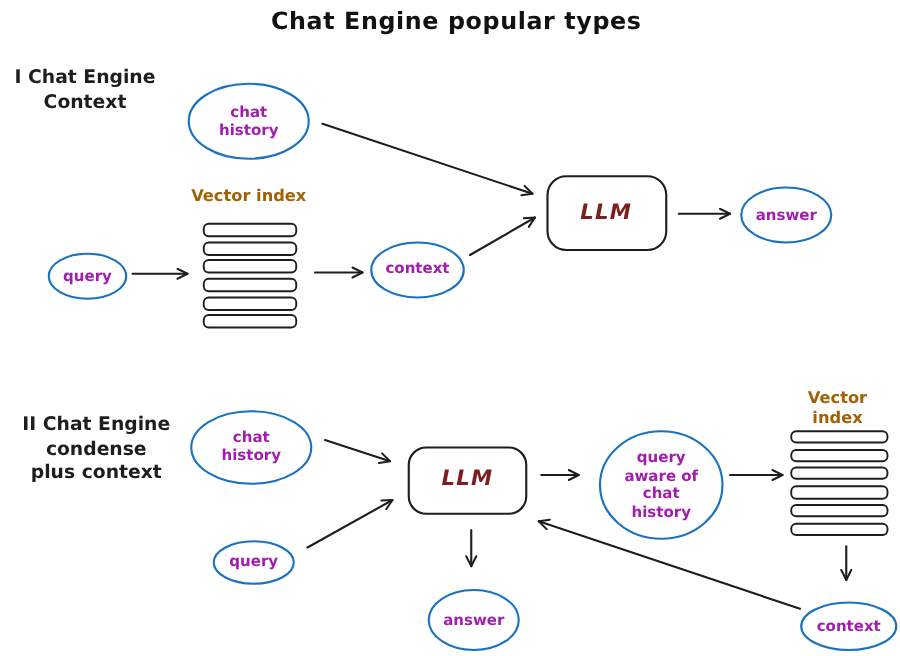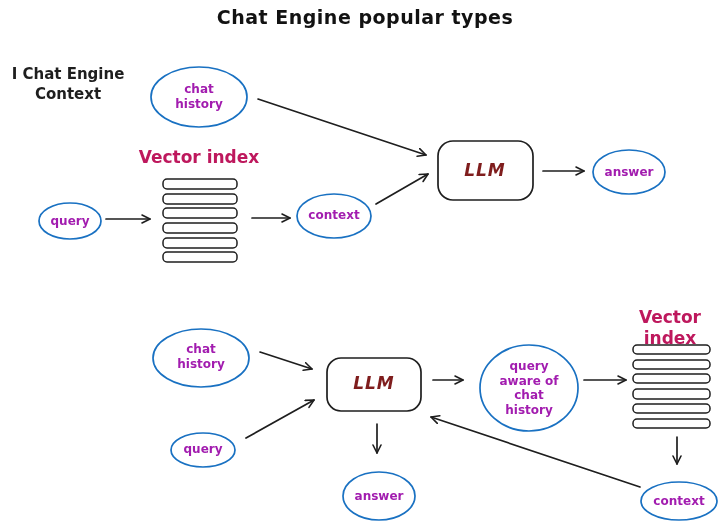--- a/index.html
+++ b/index.html
@@ -34,23 +34,23 @@
     color: #1e1e1e;
     line-height: 1.3;
   }
   .node-label {
     font-size: 12px;
     font-weight: 600;
     color: #a21caf;
     line-height: 1.22;
   }
   .small-label {
-    font-size: 17px;
+    font-size: 13px;
     font-weight: 600;
-    color: #be185d;
+    color: #a16207;
   }
   .llm-label {
     font-size: 17px;
     font-style: italic;
     font-weight: 600;
     letter-spacing: 1px;
     color: #7f1d1d;
   }
 </style>
 </head>
@@ -110,30 +110,33 @@
       <line x1="433" y1="380" x2="463" y2="380" marker-end="url(#arrowhead)"></line>
       <line x1="584" y1="380" x2="626" y2="380" marker-end="url(#arrowhead)"></line>
       <line x1="677" y1="437" x2="677" y2="464" marker-end="url(#arrowhead)"></line>
       <line x1="640" y1="487" x2="431" y2="417" marker-end="url(#arrowhead)"></line>
       <line x1="377" y1="424" x2="377" y2="453" marker-end="url(#arrowhead)"></line>
     </g>
   </svg>
 
   <div class="label title-label" style="left:365px; top:18px;">Chat Engine popular types</div>
 
-  <div class="label section-label" style="left:68px; top:84px;">I Chat Engine
+  <div class="label section-label" style="left:68px; top:72px;">I Chat Engine
 Context</div>
   <div class="label node-label" style="left:199px; top:97px;">chat
 history</div>
   <div class="label small-label" style="left:199px; top:158px;">Vector index</div>
   <div class="label node-label" style="left:70px; top:221px;">query</div>
   <div class="label node-label" style="left:334px; top:215px;">context</div>
   <div class="label llm-label" style="left:485px; top:171px;">LLM</div>
   <div class="label node-label" style="left:629px; top:172px;">answer</div>
 
+  <div class="label section-label" style="left:77px; top:359px;">II Chat Engine
+condense
+plus context</div>
   <div class="label node-label" style="left:201px; top:357px;">chat
 history</div>
   <div class="label node-label" style="left:203px; top:449px;">query</div>
   <div class="label llm-label" style="left:374px; top:384px;">LLM</div>
   <div class="label node-label" style="left:529px; top:388px;">query
 aware of
 chat
 history</div>
   <div class="label small-label" style="left:670px; top:328px;">Vector index</div>
   <div class="label node-label" style="left:679px; top:501px;">context</div>

